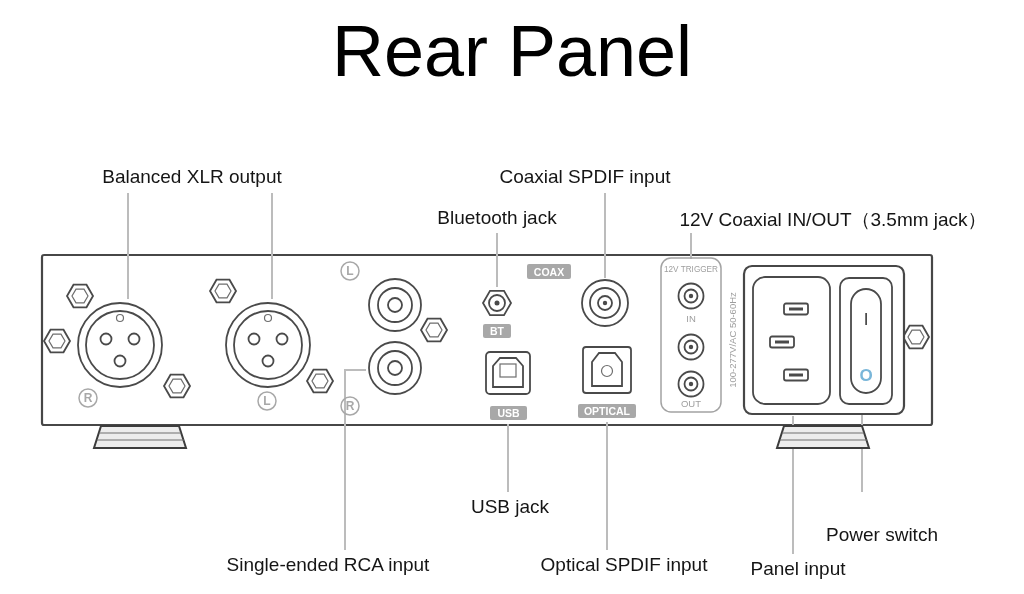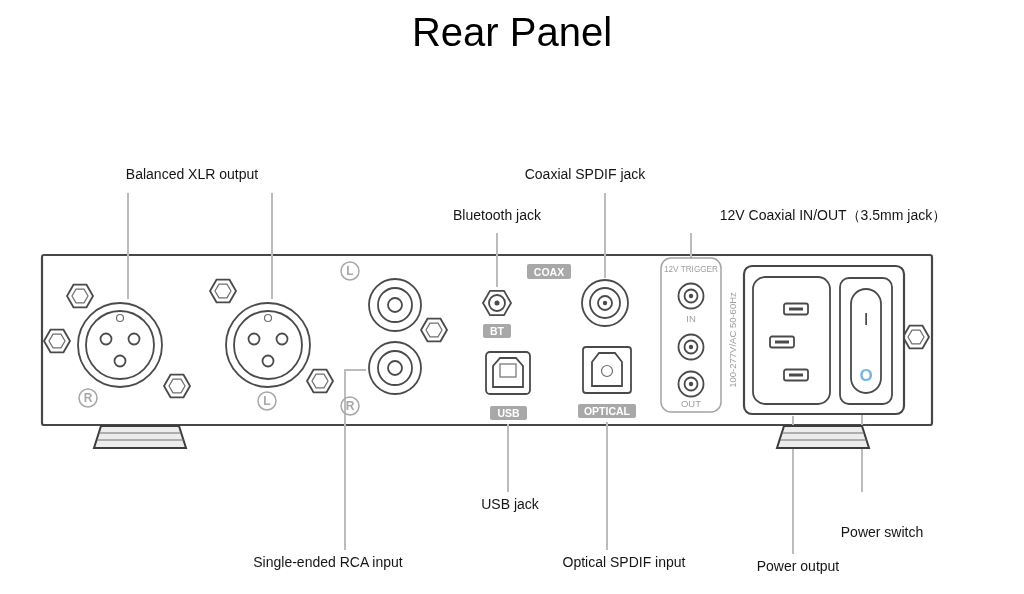--- a/index.html
+++ b/index.html
@@ -2,53 +2,53 @@
 <html><head>
 <meta charset="utf-8">
 <style>
   html,body{margin:0;padding:0;}
   body{
     width:1024px;height:594px;background:#ffffff;position:relative;overflow:hidden;
     font-family:"Liberation Sans", sans-serif;
   }
   .title{
     position:absolute;left:512px;top:10px;transform:translateX(-50%);
-    margin:0;font-size:40px;font-weight:400;color:#000;white-space:nowrap;
+    margin:0;font-size:72px;font-weight:400;color:#000;white-space:nowrap;
   }
   .lbl{
     position:absolute;transform:translateX(-50%);
-    font-size:14px;color:#151515;white-space:nowrap;
+    font-size:19px;color:#151515;white-space:nowrap;
   }
   svg{position:absolute;left:0;top:0;font-family:"Liberation Sans", sans-serif;}
   .panel{fill:#ffffff;stroke:#474747;stroke-width:2.2;}
   .st{fill:none;stroke:#4a4a4a;stroke-width:1.8;}
   .thin{fill:none;stroke:#6e6e6e;stroke-width:1.2;}
   .grey{fill:none;stroke:#a3a3a3;stroke-width:1.5;}
   .lead{fill:none;stroke:#bcbcbc;stroke-width:2;}
   .badge{fill:#a8a8a8;stroke:none;}
   .badge-txt{fill:#ffffff;font-size:10.5px;text-anchor:middle;font-weight:bold;}
   .gtxt{fill:#9e9e9e;text-anchor:middle;}
   .circletter circle{fill:none;stroke:#a8a8a8;stroke-width:1.5;}
   .circletter text{fill:#a8a8a8;font-size:12px;text-anchor:middle;font-weight:bold;}
   .foot{fill:#ececec;stroke:#3c3c3c;stroke-width:2;}
 </style>
 </head>
 <body>
 
 <h1 class="title">Rear Panel</h1>
 
 <div class="lbl" style="left:192px;top:166px">Balanced XLR output</div>
-<div class="lbl" style="left:585px;top:166px">Coaxial SPDIF jack</div>
+<div class="lbl" style="left:585px;top:166px">Coaxial SPDIF input</div>
 <div class="lbl" style="left:497px;top:207px">Bluetooth jack</div>
 <div class="lbl" style="left:833px;top:207px">12V Coaxial IN/OUT（3.5mm jack）</div>
 <div class="lbl" style="left:510px;top:496px">USB jack</div>
 <div class="lbl" style="left:882px;top:524px">Power switch</div>
 <div class="lbl" style="left:328px;top:554px">Single-ended RCA input</div>
 <div class="lbl" style="left:624px;top:554px">Optical SPDIF input</div>
-<div class="lbl" style="left:798px;top:558px">Power output</div>
+<div class="lbl" style="left:798px;top:558px">Panel input</div>
 
 <svg width="1024" height="594" viewBox="0 0 1024 594">
   <defs>
     <g id="hexbolt">
       <polygon class="st" points="13,0 6.5,11.3 -6.5,11.3 -13,0 -6.5,-11.3 6.5,-11.3"></polygon>
       <polygon class="thin" points="8,0 4,6.9 -4,6.9 -8,0 -4,-6.9 4,-6.9"></polygon>
     </g>
     <g id="xlrconn">
       <circle class="st" r="42"></circle>
       <circle class="st" r="34"></circle>

